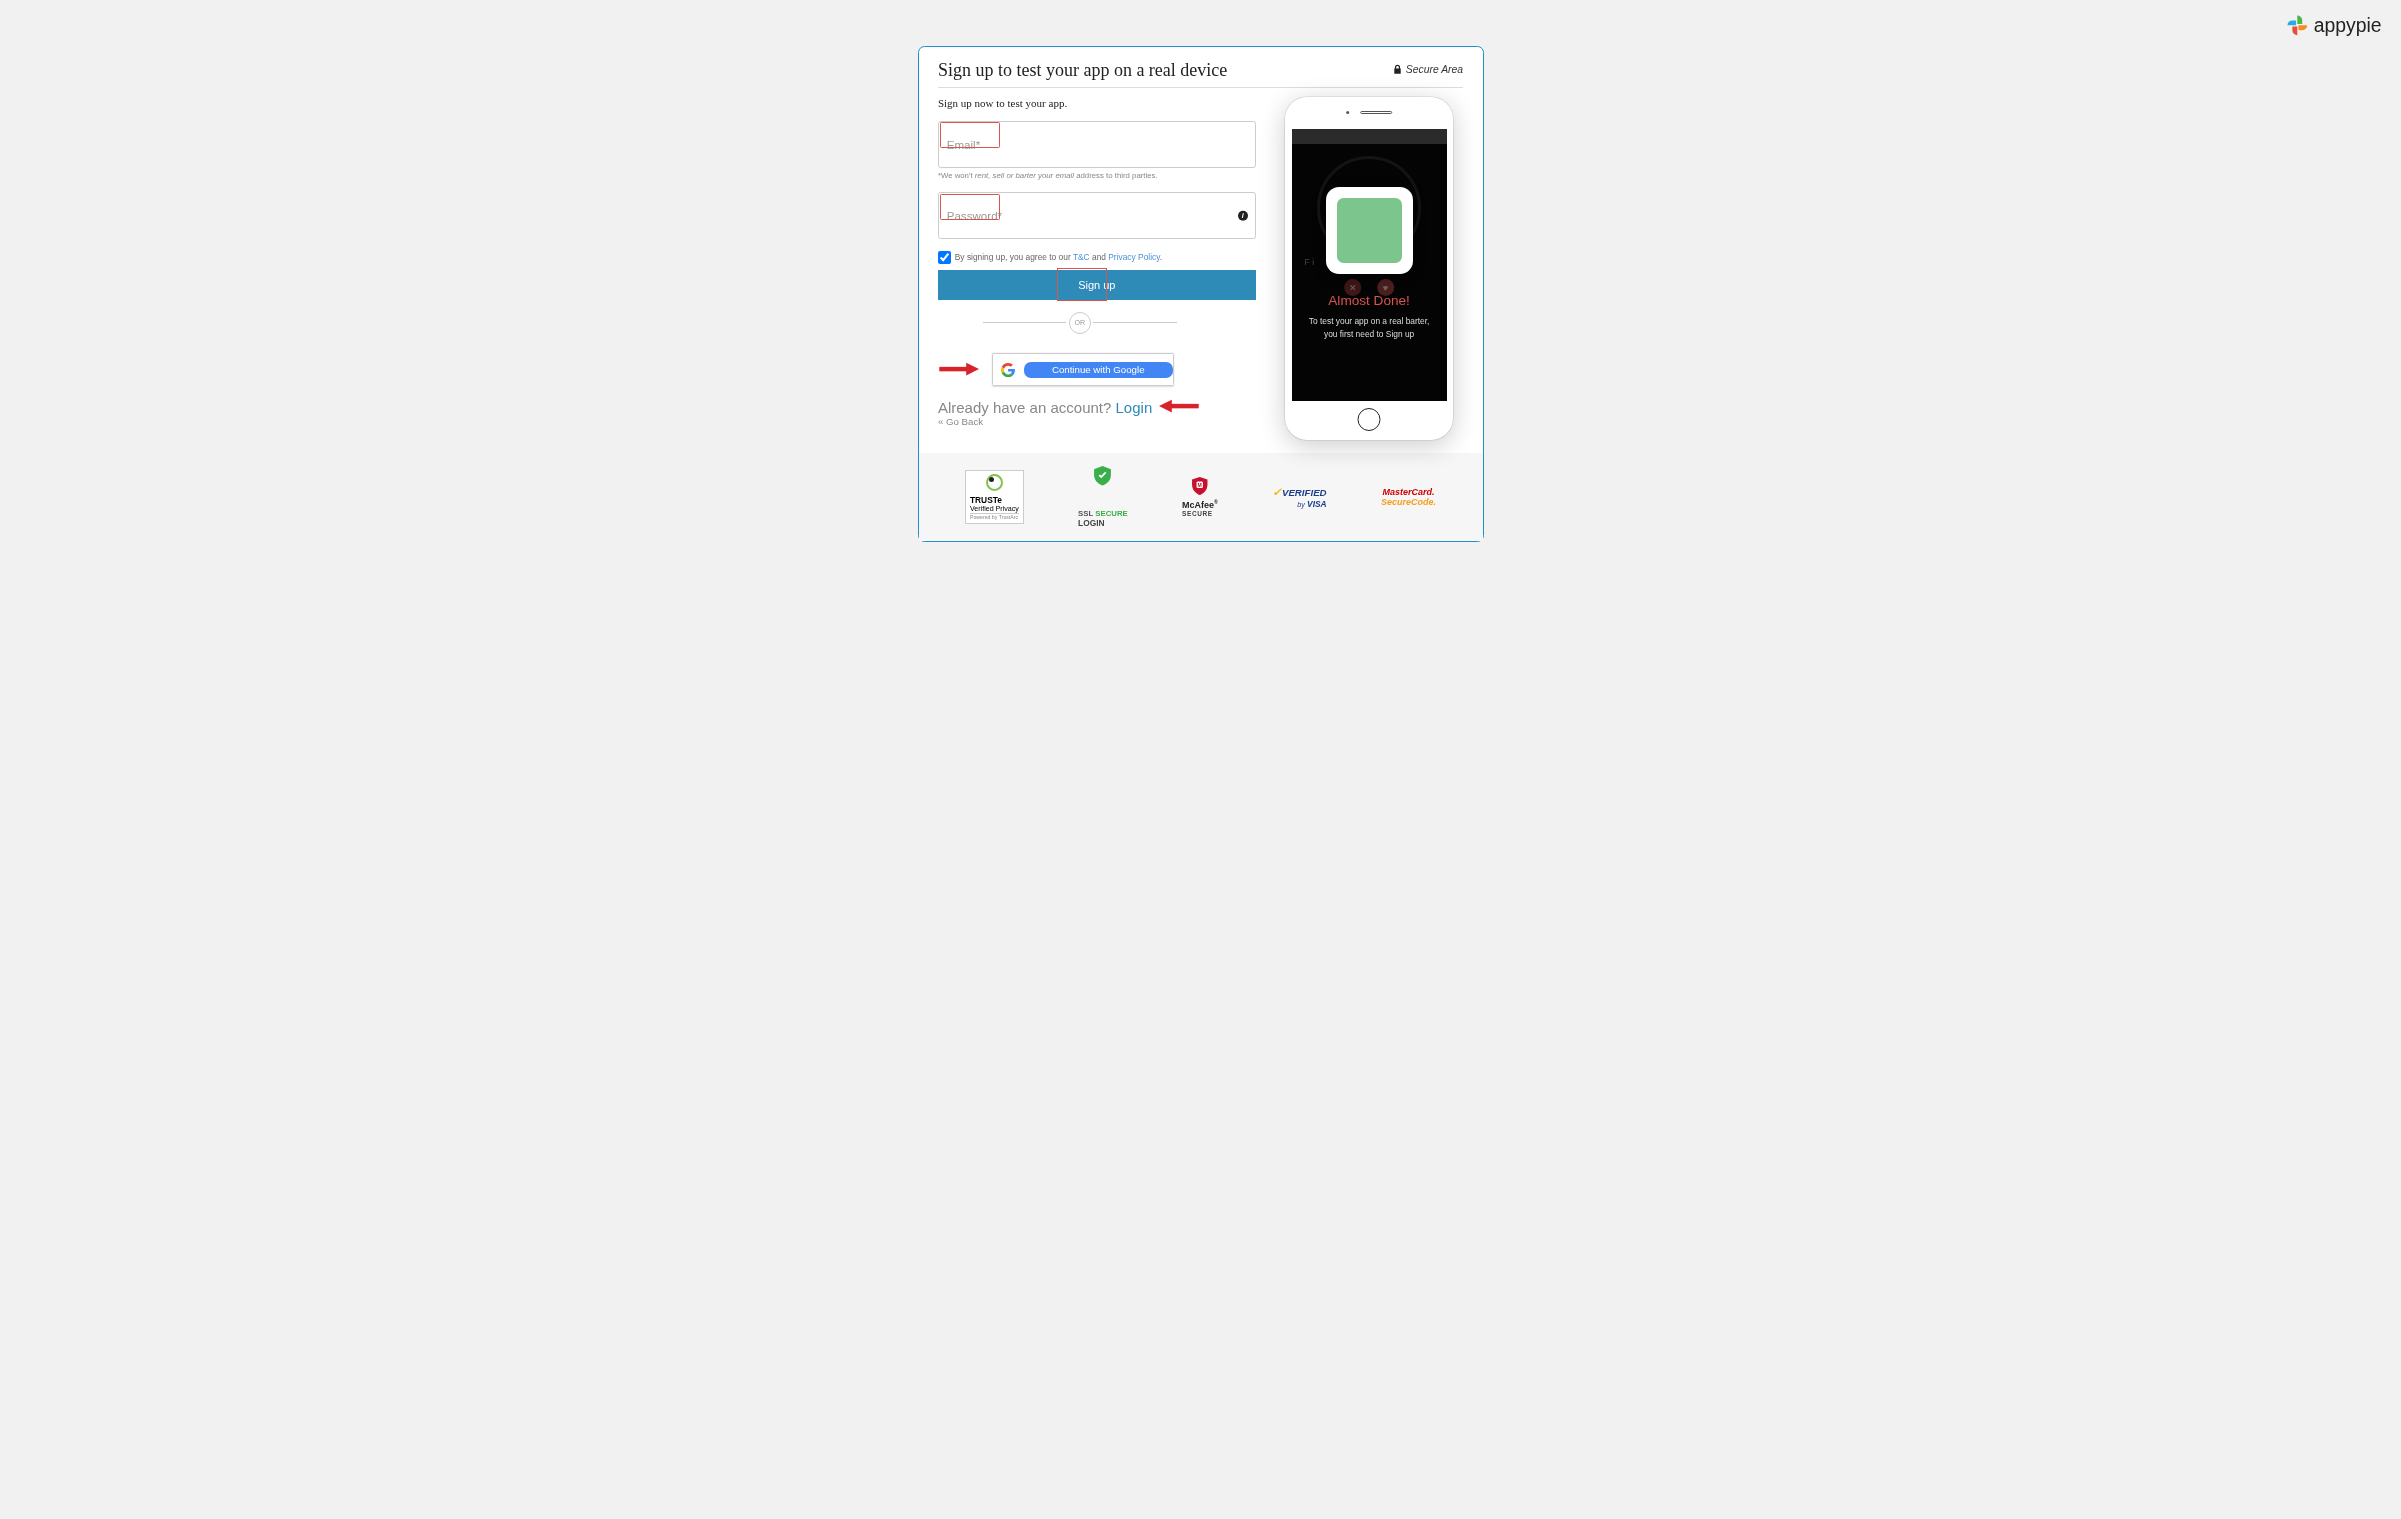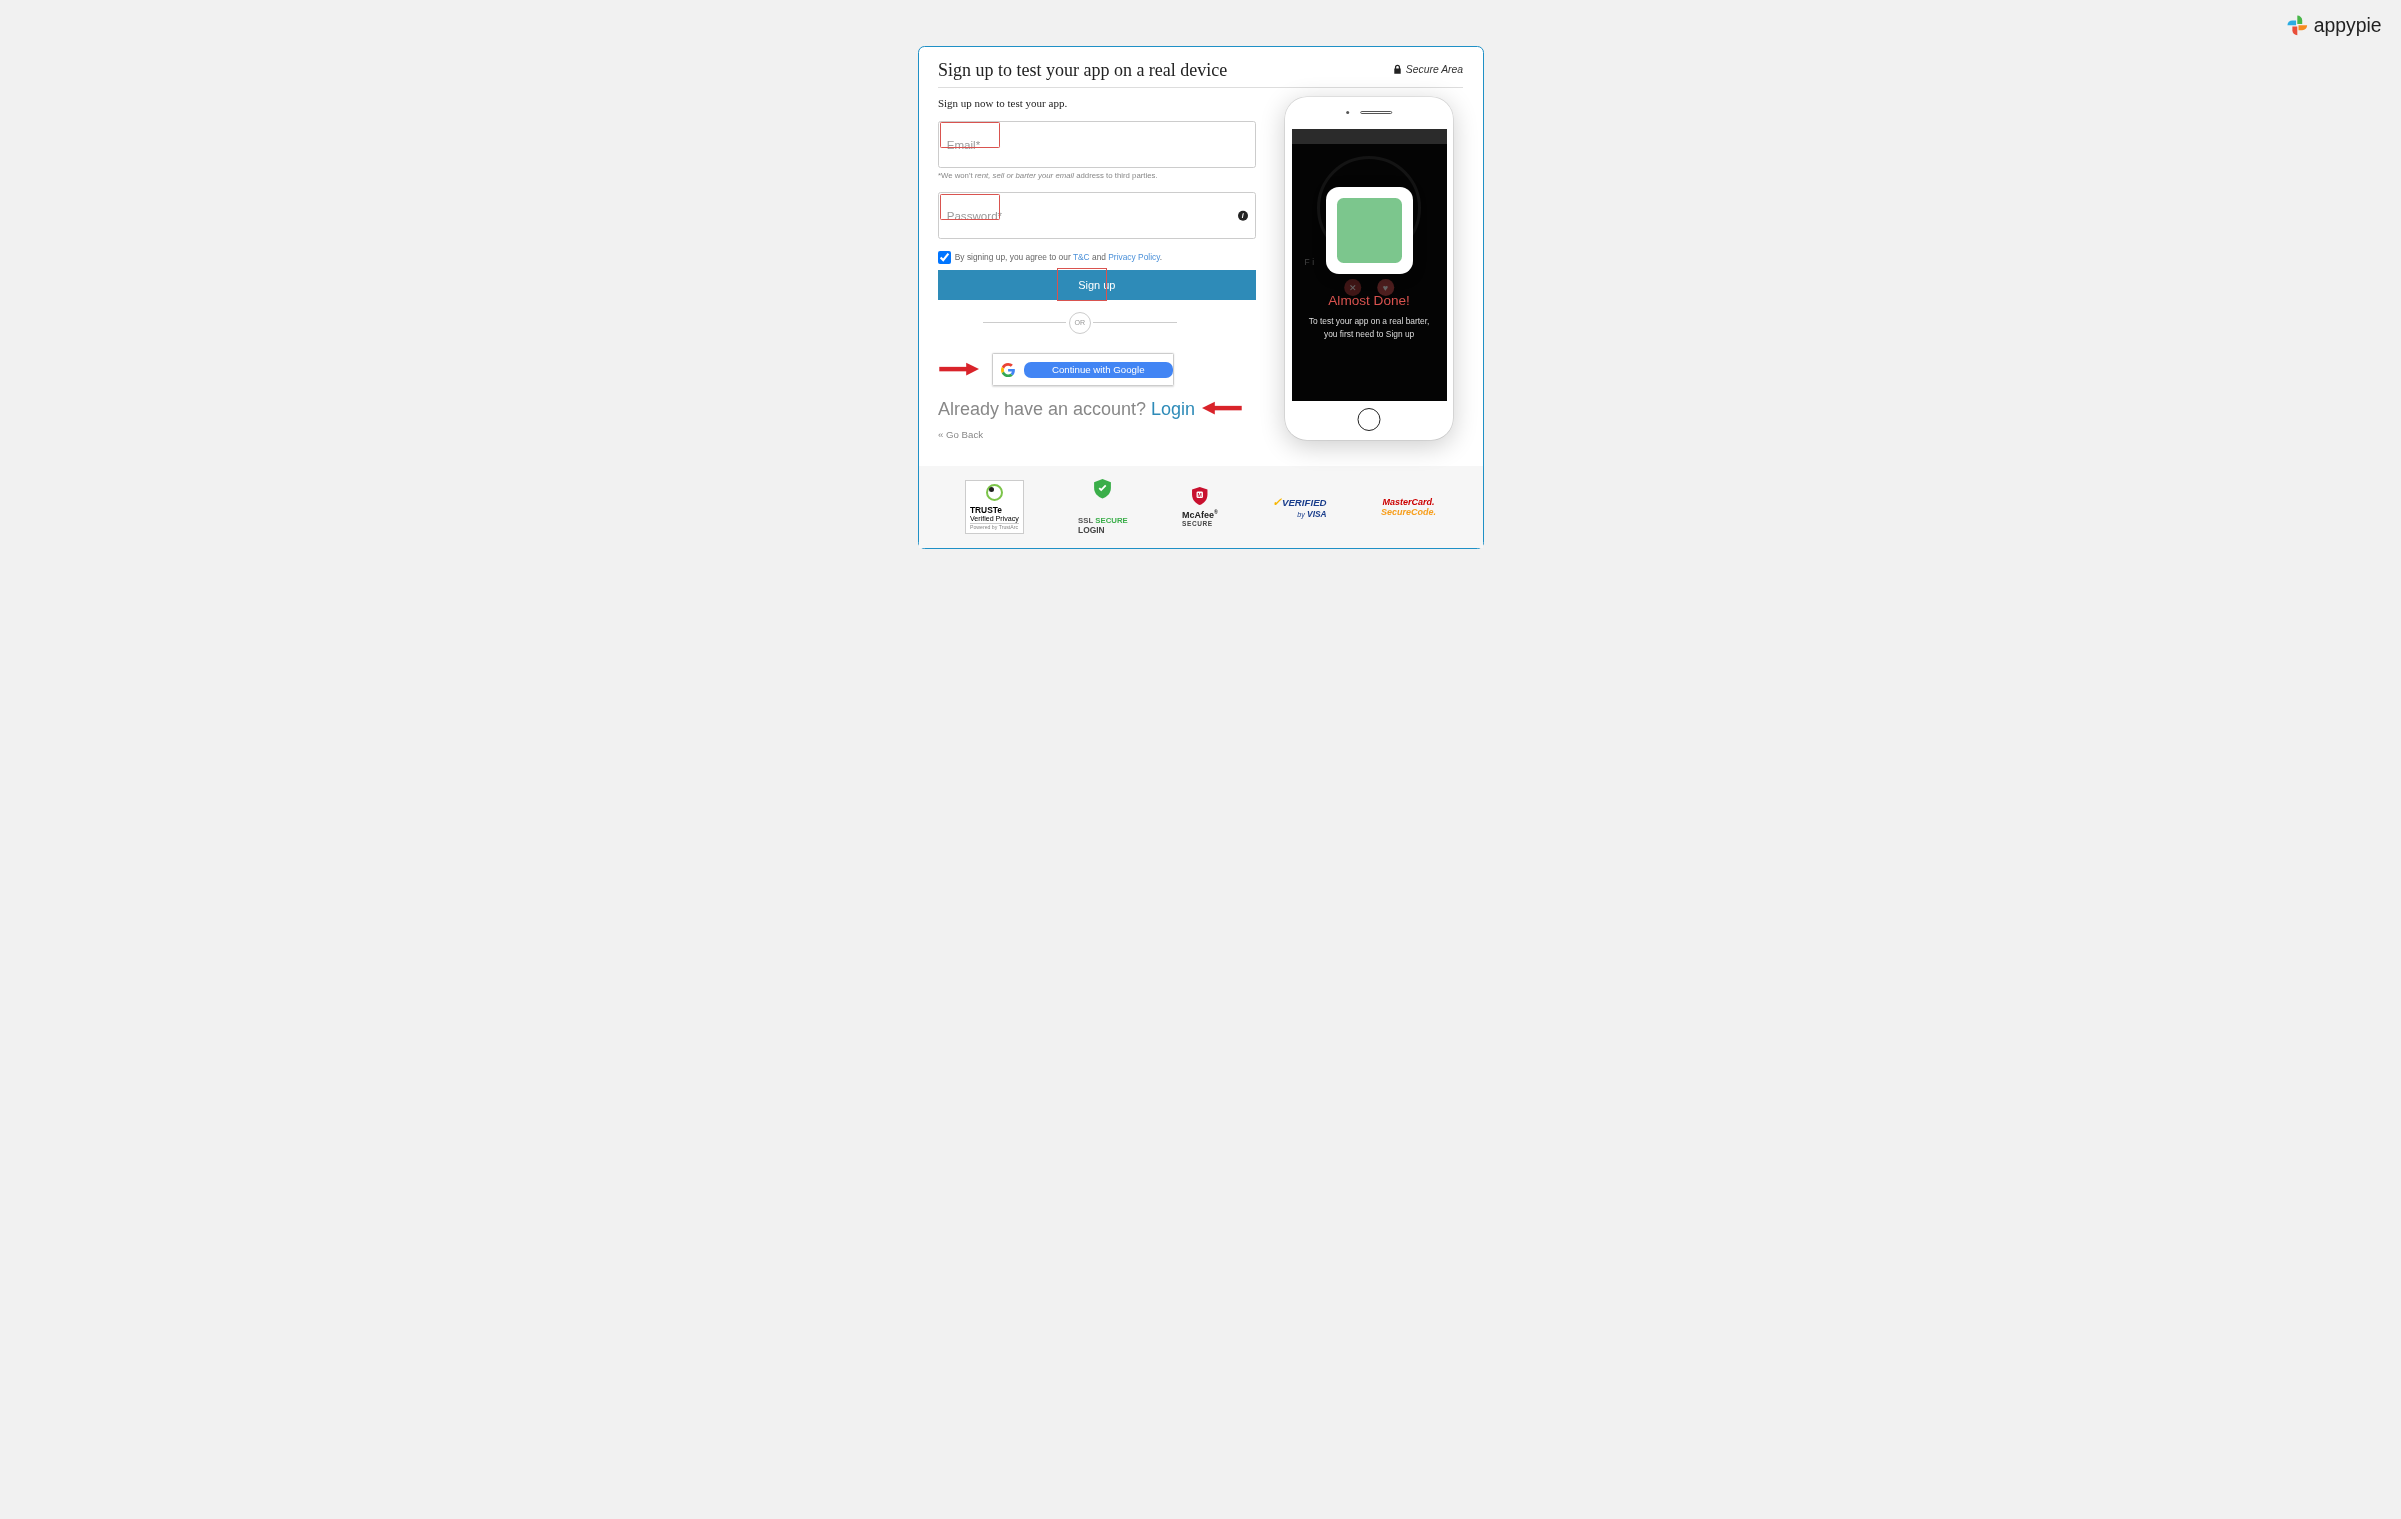--- a/index.html
+++ b/index.html
@@ -29,21 +29,21 @@
 .signup-btn { width: 100%; height: 30px; background: #2e8bb8; border: none; color: #fff; font-size: 11px; cursor: pointer; position: relative; }
 .signup-hilite { position: absolute; border: 1.9px solid #d9534f; left: 119px; top: -1.9px; width: 50px; height: 33px; pointer-events: none; }
 .signup-wrap { position: relative; margin-bottom: 11.6px; }
 .divider { display: flex; align-items: center; margin: 7.8px 0 11.6px 45px; width: 194px; }
 .divider-line { flex: 1; height: 0.6px; background: #ccc; }
 .divider-or { width: 22px; height: 22px; border: 0.6px solid #ccc; border-radius: 50%; display: flex; align-items: center; justify-content: center; font-size: 7.1px; color: #999; background: #fff; margin: 0 2.6px; }
 .google-row { display: flex; align-items: center; gap: 13px; margin-bottom: 13px; margin-top: 19.4px; }
 .google-btn { display: flex; align-items: center; border: 0.6px solid #ccc; border-radius: 1.3px; overflow: hidden; cursor: pointer; box-shadow: 0 0.6px 1.9px rgba(0,0,0,.15); }
 .google-logo-box { width: 31px; height: 31px; background: #fff; display: flex; align-items: center; justify-content: center; border-right: 0; }
 .google-text { background: #4285f4; color: #fff; height: 16px; display: flex; align-items: center; padding: 0 28px; font-size: 9.7px; border-radius: 7px; }
-.login-row { font-size: 18px; color: #888; margin-bottom: 9px; display: flex; align-items: center; gap: 6.5px; }
+.login-row { font-size: 15px; color: #888; display: flex; align-items: center; gap: 6.5px; }
 .login-row a { color: #2e8bb8; text-decoration: none; }
 .goback { color: #888; font-size: 9.7px; text-decoration: none; display: inline-block; margin-bottom: 13px;}
 .phone { width: 168px; height: 343px; background: #fff; border-radius: 22px; box-shadow: 0 5.2px 26px rgba(0,0,0,.2), 0 0 0 0.6px #ddd; padding: 32px 6.5px 6.5px; position: relative; }
 .phone-top { position: absolute; top: 14.2px; left: 50%; transform: translateX(-50%); display: flex; align-items: center; gap: 10.4px; }
 .phone-speaker { width: 32px; height: 3.2px; border: 0.6px solid #555; border-radius: 1.9px; }
 .phone-cam { width: 3.2px; height: 3.2px; border-radius: 50%; background: #555; }
 .phone-home { position: absolute; bottom: 9px; left: 50%; transform: translateX(-50%); width: 23px; height: 23px; border: 1.3px solid #222; border-radius: 50%; }
 .phone-screen { width: 100%; height: 272px; background: #0c0c0c; position: relative; overflow: hidden; }
 .phone-statusbar { height: 15px; background: #6d6d6d; }
 .phone-overlay { position: absolute; top: 0; left: 0; right: 0; bottom: 0; background: rgba(0,0,0,.6); display: flex; flex-direction: column; align-items: center; padding-top: 58px; }
@@ -55,21 +55,21 @@
 .xo-x { background: #a13939; }
 .xo-h { background: #c14b4b; }
 .almost { color: #d9534f; font-size: 13.6px; font-weight: 500; margin-top: 19.4px; }
 .almost-sub { color: #ddd; font-size: 8.4px; text-align: center; margin-top: 6.5px; line-height: 1.5; padding: 0 13px; }
 .fi-text { position: absolute; top: 128px; left: 13px; color: #aaa; font-size: 8.4px; letter-spacing: 2.6px; }
 .badges { background: #f6f6f6; margin: 13px -19.4px -6.5px; padding: 13px 19.4px; display: flex; justify-content: space-around; align-items: center; }
 .badge { display: flex; align-items: center; gap: 3.9px; font-size: 7.1px; flex-direction: column; }
 .truste { border: 0.6px solid #ccc; padding: 2.6px 3.9px; background: #fff; display: flex; align-items: center; gap: 3.9px; }
 .truste-circle { width: 17px; height: 17px; border: 2.6px solid #7cc44a; border-radius: 50%; position: relative; }
 .truste-circle::after{content:'';position:absolute;width:5.2px;height:5.2px;background:#222;border-radius:50%;top:1.3px;left:1.3px;}
-.ssl { display: flex; align-items: center; gap: 15px; justify-content: flex-end; }
+.ssl { display: flex; align-items: center; gap: 21px; justify-content: flex-end; }
 .mcafee { display: flex; align-items: center; gap: 2.6px; }
 .visa { font-style: italic; font-weight: bold; }
 .mc { text-align: center; }
 .arrow-right { display: inline-block; }
 </style>
 </head>
 <body>
 
 <div class="logo-wrap">
   <div class="logo">

